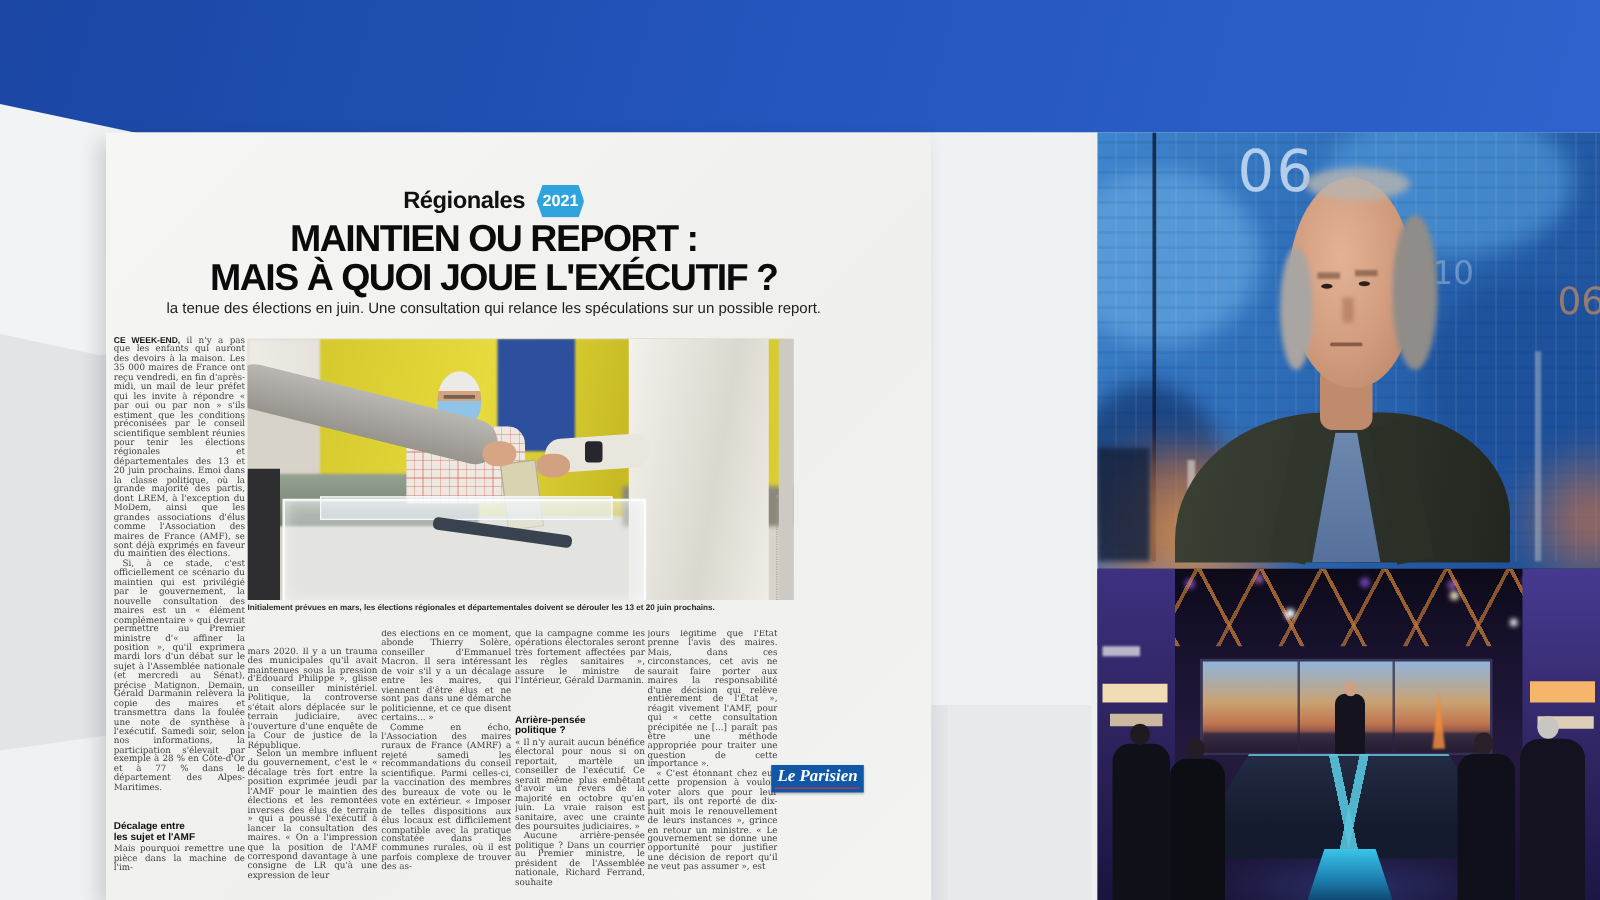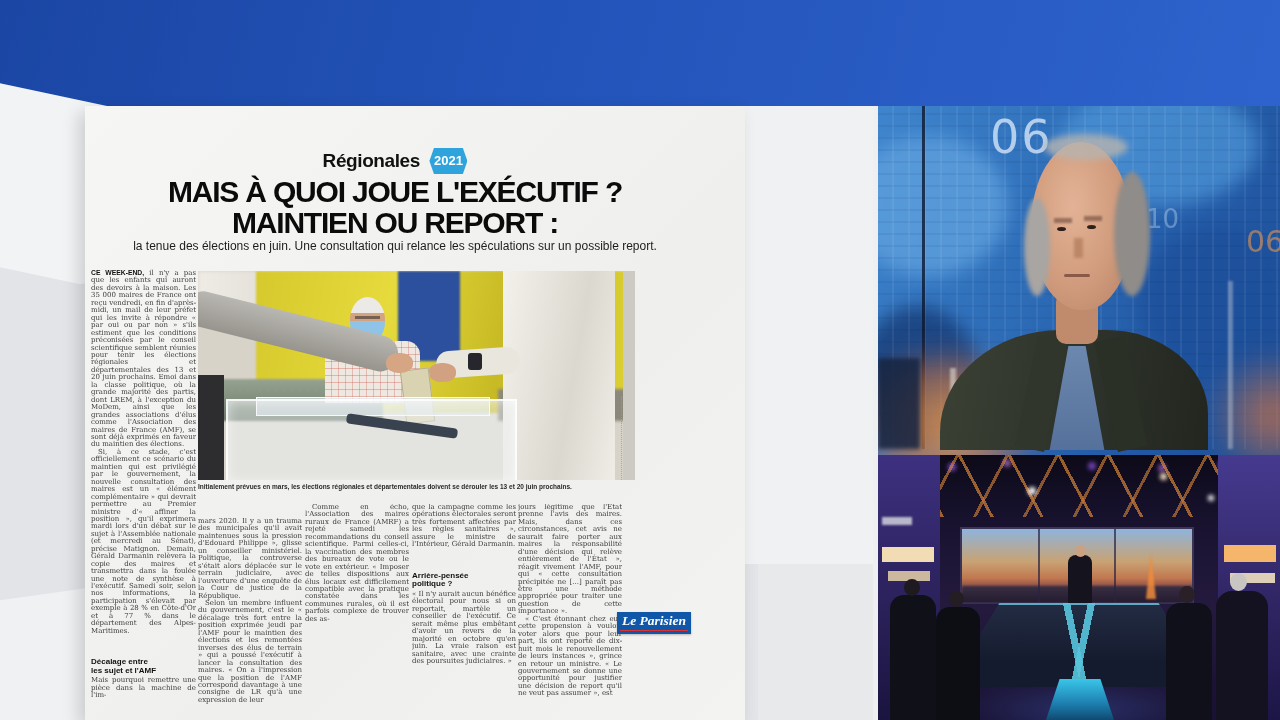--- a/index.html
+++ b/index.html
@@ -222,22 +222,22 @@
   <div class="abs bg-card-right2"></div>
 
   <div class="abs page">
 
     <div class="abs kicker-row">
       <span class="kicker">Régionales</span>
       <span class="badge">2021</span>
     </div>
 
     <div class="abs headline">
+      <div>MAINTIEN OU REPORT :</div>
       <div>MAIS À QUOI JOUE L'EXÉCUTIF ?</div>
-      <div>MAINTIEN OU REPORT :</div>
     </div>
 
     <div class="abs standfirst">
       <div>la tenue des élections en juin. Une consultation qui relance les spéculations sur un possible report.</div>
     </div>
 
     <div class="abs photo">
       <div class="abs ph-topblur"></div>
       <div class="abs ph-yellow"></div>
       <div class="abs ph-blue"></div>
@@ -270,28 +270,30 @@
 les sujet et l'AMF</div>
       <p>Mais pourquoi remettre une pièce dans la machine de l'im-</p>
     </div>
 
     <div class="abs col c2">
       <p>mars 2020. Il y a un trauma des municipales qu'il avait maintenues sous la pression d'Edouard Philippe », glisse un conseiller ministériel. Politique, la controverse s'était alors déplacée sur le terrain judiciaire, avec l'ouverture d'une enquête de la Cour de justice de la République.</p>
       <p class="ind">Selon un membre influent du gouvernement, c'est le « décalage très fort entre la position exprimée jeudi par l'AMF pour le maintien des élections et les remontées inverses des élus de terrain » qui a poussé l'exécutif à lancer la consultation des maires. « On a l'impression que la position de l'AMF correspond davantage à une consigne de LR qu'à une expression de leur</p>
     </div>
 
     <div class="abs col c3">
+      <p>des élections en ce moment, abonde Thierry Solère, conseiller d'Emmanuel Macron. Il sera intéressant de voir s'il y a un décalage entre les maires, qui viennent d'être élus et ne sont pas dans une démarche politicienne, et ce que disent certains... »</p>
       <p class="ind">Comme en écho, l'Association des maires ruraux de France (AMRF) a rejeté samedi les recommandations du conseil scientifique. Parmi celles-ci, la vaccination des membres des bureaux de vote ou le vote en extérieur. « Imposer de telles dispositions aux élus locaux est difficilement compatible avec la pratique constatée dans les communes rurales, où il est parfois complexe de trouver des as-</p>
     </div>
 
     <div class="abs col c4">
       <p>que la campagne comme les opérations électorales seront très fortement affectées par les règles sanitaires », assure le ministre de l'Intérieur, Gérald Darmanin.</p>
       <div class="subhead">Arrière-pensée
 politique ?</div>
       <p>« Il n'y aurait aucun bénéfice électoral pour nous si on reportait, martèle un conseiller de l'exécutif. Ce serait même plus embêtant d'avoir un revers de la majorité en octobre qu'en juin. La vraie raison est sanitaire, avec une crainte des poursuites judiciaires. »</p>
+      <p class="ind">Aucune arrière-pensée politique ? Dans un courrier au Premier ministre, le président de l'Assemblée nationale, Richard Ferrand, souhaite</p>
     </div>
 
     <div class="abs col c5">
       <p>jours légitime que l'État prenne l'avis des maires. Mais, dans ces circonstances, cet avis ne saurait faire porter aux maires la responsabilité d'une décision qui relève entièrement de l'État », réagit vivement l'AMF, pour qui « cette consultation précipitée ne [...] paraît pas être une méthode appropriée pour traiter une question de cette importance ».</p>
       <p class="ind">« C'est étonnant chez eux cette propension à vouloir voter alors que pour leur part, ils ont reporté de dix-huit mois le renouvellement de leurs instances », grince en retour un ministre. « Le gouvernement se donne une opportunité pour justifier une décision de report qu'il ne veut pas assumer », est</p>
     </div>
 
     <div class="abs lp-logo">
       <span>Le Parisien</span>
       <div class="lp-red"></div>

